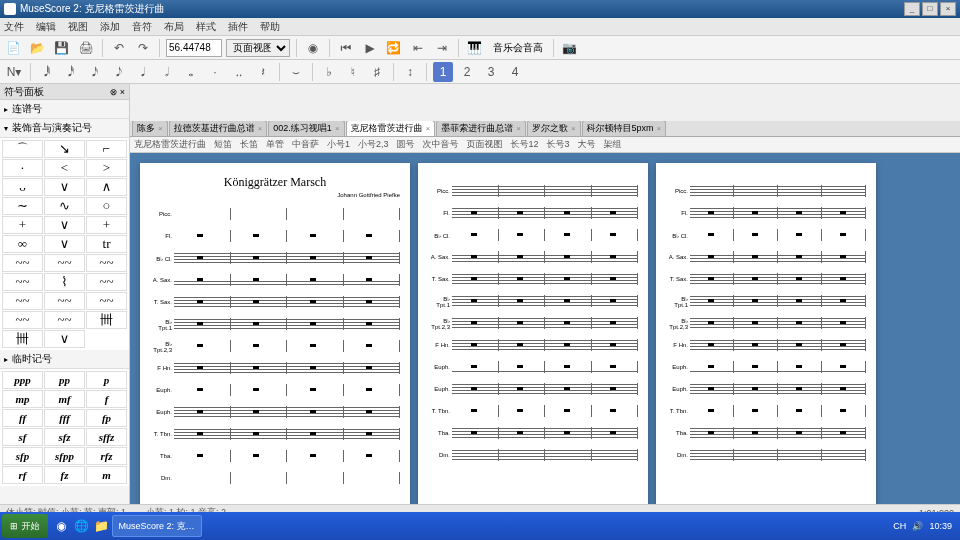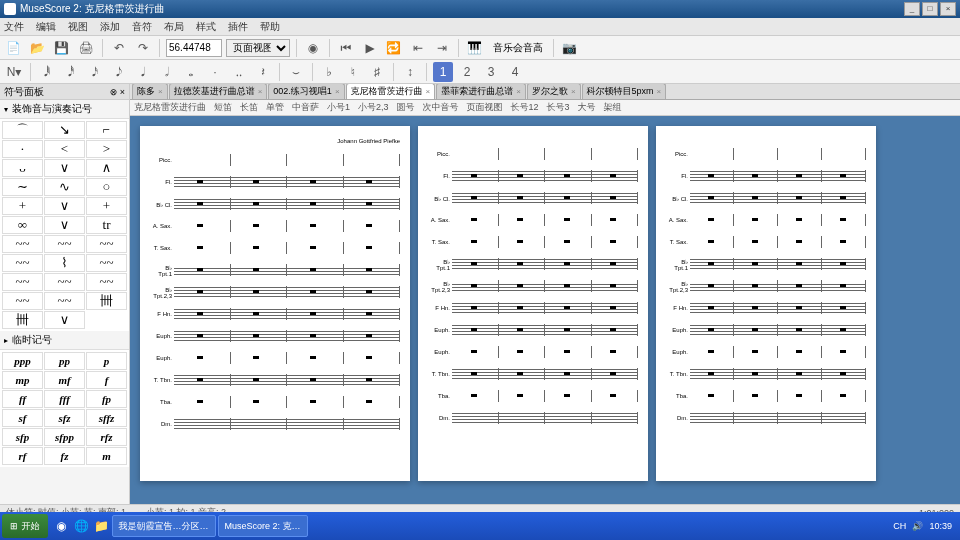--- a/index.html
+++ b/index.html
@@ -18,21 +18,21 @@
 .main { display: flex; height: 420px; }
 .palette { width: 130px; background: #f4f4f4; border-right: 1px solid #ccc; overflow-y: auto; font-size: 10px; }
 .pal-header { height: 16px; background: #e0e0e0; padding: 0 4px; font-size: 10px; display: flex; align-items: center; border-bottom: 1px solid #ccc; }
 .pal-header .close { margin-left: auto; font-size: 9px; }
 .pal-section { padding: 2px 4px; border-bottom: 1px solid #ddd; cursor: pointer; display: flex; align-items: center; font-size: 10px; }
 .pal-section::before { content: "▸"; margin-right: 4px; font-size: 8px; }
 .pal-section.open::before { content: "▾"; }
 .pal-grid { display: grid; grid-template-columns: repeat(3, 1fr); gap: 1px; background: #fff; padding: 2px; }
 .pal-cell { height: 18px; border: 1px solid #ddd; display: flex; align-items: center; justify-content: center; font-size: 11px; font-family: serif; cursor: pointer; background: #fff; font-style: italic; font-weight: bold; }
 .pal-cell.sym { font-style: normal; font-weight: normal; font-size: 13px; }
-.canvas-area { flex: 1; background: #c2410c; position: relative; overflow: hidden; }
+.canvas-area { flex: 1; background: #c2410c; position: relative; overflow: hidden; margin-top: 37px; }
 .tab-strip { height: 16px; background: #e0e0e0; display: flex; align-items: flex-end; padding: 0 2px; font-size: 9px; border-bottom: 1px solid #aaa; position: absolute; top: 0; left: 0; right: 0; }
 .tab { padding: 1px 4px; background: #d0d0d0; border: 1px solid #aaa; border-bottom: none; margin-right: 1px; display: flex; align-items: center; gap: 3px; cursor: pointer; border-radius: 3px 3px 0 0; }
 .tab.active { background: #fff; }
 .tab .x { font-size: 8px; color: #888; }
 .part-strip { height: 16px; background: #f4f4f4; display: flex; align-items: center; padding: 0 4px; font-size: 9px; gap: 8px; border-bottom: 1px solid #ccc; position: absolute; top: 16px; left: 0; right: 0; }
 .part { cursor: pointer; color: #555; }
 .score-viewport { position: absolute; top: 32px; left: 0; right: 0; bottom: 0; background: #4a7aaa; padding: 10px; display: flex; gap: 8px; overflow: hidden; }
 .page { background: #fff; box-shadow: 0 2px 6px rgba(0,0,0,0.3); padding: 12px 10px 10px 10px; font-size: 7px; position: relative; flex-shrink: 0; }
 .page1 { width: 270px; height: 355px; }
 .page2 { width: 230px; height: 355px; }
@@ -131,20 +131,21 @@
   <div class="tbtn">4</div>
 </div>
 
 <div class="main">
 
   <div class="palette">
     <div class="pal-header">
       <span>符号面板</span>
       <span class="close">⊗ ×</span>
     </div>
+    <div class="pal-section">连谱号</div>
     <div class="pal-section open">装饰音与演奏记号</div>
     <div class="pal-grid" id="orn-grid">
         <div class="pal-cell sym">⌒</div>
         <div class="pal-cell sym">↘</div>
         <div class="pal-cell sym">⌐</div>
         <div class="pal-cell sym">·</div>
         <div class="pal-cell sym">&lt;</div>
         <div class="pal-cell sym">&gt;</div>
         <div class="pal-cell sym">ᴗ</div>
         <div class="pal-cell sym">∨</div>
@@ -239,20 +240,21 @@
         <span class="part">圆号</span>
         <span class="part">次中音号</span>
         <span class="part">页面视图</span>
         <span class="part">长号12</span>
         <span class="part">长号3</span>
         <span class="part">大号</span>
         <span class="part">架组</span>
       </div>
     <div class="score-viewport">
       <div class="page page1">
+        <div class="score-title">Königgrätzer Marsch</div>
         <div class="score-composer">Johann Gottfried Piefke</div>
         <div id="staves1">
             <div class="staff-row">
               <div class="staff-label">Picc.</div>
               <div class="staff-lines">
                 <div class="barlines">
                   <div class="bar"></div>
                   <div class="bar"></div>
                   <div class="bar"></div>
                   <div class="bar"></div>
@@ -831,21 +833,20 @@
 
 <div class="taskbar">
   <div class="startbtn">
     <span>⊞</span>
     <span>开始</span>
   </div>
   <div class="tbtn" style="color:#fff">◉</div>
   <div class="tbtn" style="color:#fff">🌐</div>
   <div class="tbtn" style="color:#fff">📁</div>
   <div id="tasks" style="display:flex">
-      <div class="task">我是朝霞宣告…分区…</div>
       <div class="task">MuseScore 2: 克…</div>
     </div>
   <div class="tray">
     <span>CH</span>
     <span>🔊</span>
     <span>10:39</span>
   </div>
 </div>
 
 </body></html>

